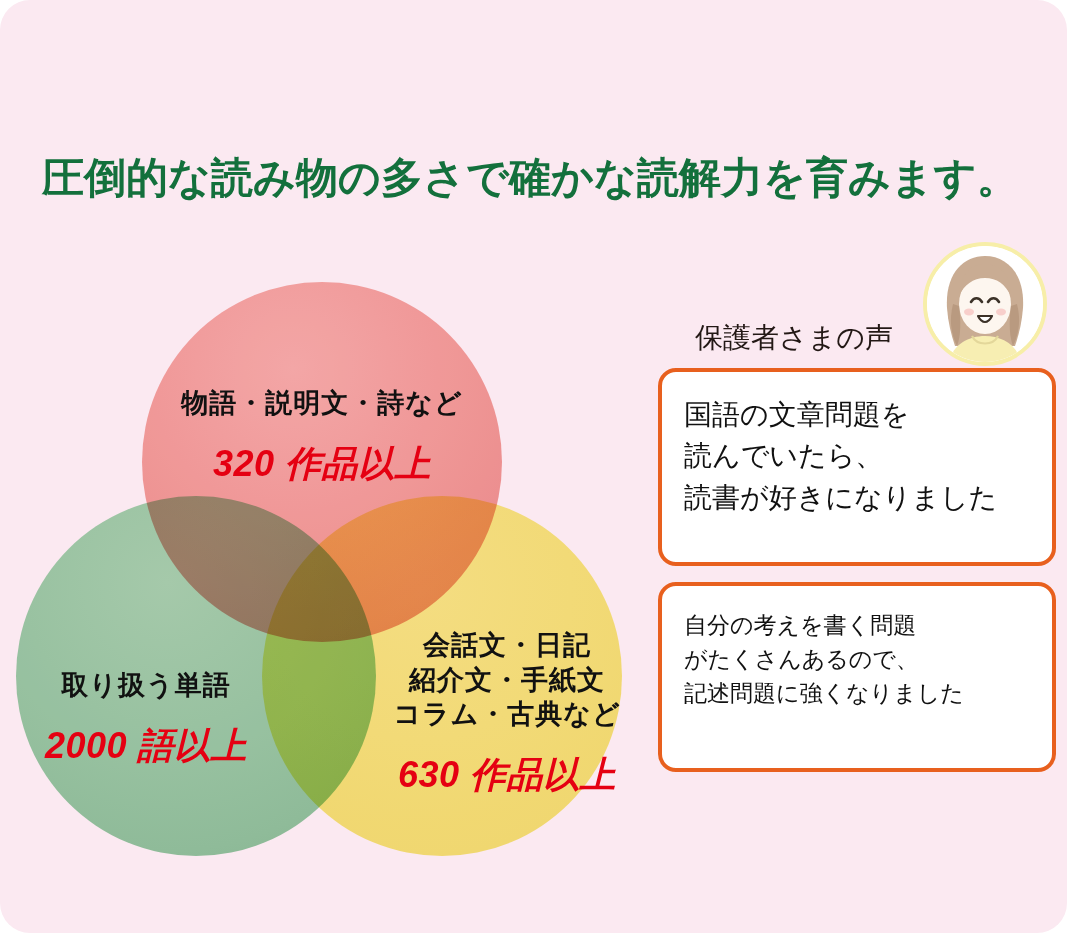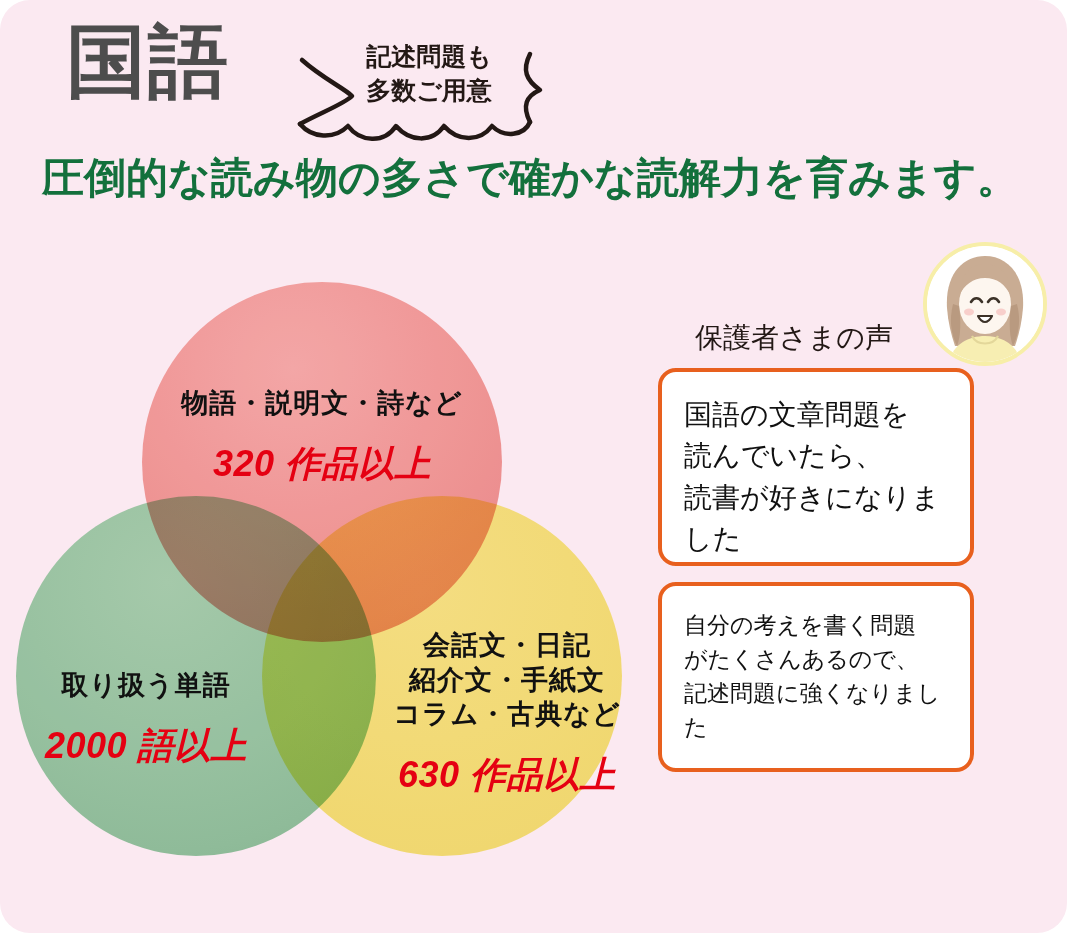--- a/index.html
+++ b/index.html
@@ -166,21 +166,21 @@
     background: #ffffff;
     border: 4px solid #f7eea8;
     overflow: hidden;
     box-sizing: border-box;
   }
   #avatar svg { display: block; }
 
   .voice-card {
     position: absolute;
     left: 3px;
-    width: 316px;
+    width: 398px;
     box-sizing: border-box;
     background: #ffffff;
     border: 4px solid #e8601e;
     border-radius: 18px;
     padding: 22px 22px 18px 22px;
   }
   #voice-card-1 { top: 130px; height: 198px; }
   #voice-card-2 { top: 344px; height: 190px; }
   .voice-text {
     font-size: 28px;
@@ -189,40 +189,20 @@
     white-space: pre-line;
     letter-spacing: 0px;
   }
   #voice-card-2 .voice-text { font-size: 23px; }
 </style>
 </head>
 <body>
 
 <div id="page">
 
-  <div id="header">
-
-    <div id="subject-title">国語</div>
-
-    <div id="bubble">
-      <svg width="292" height="120" viewBox="0 0 292 120">
-        <g fill="none" stroke="#231815" stroke-width="4.5" stroke-linecap="round" stroke-linejoin="round">
-          <path d="M24 34 C 44 52, 66 62, 74 70 C 66 78, 44 86, 22 98"></path>
-          <path d="M22 98 C 34 112, 56 114, 70 100
-                   C 82 116, 106 118, 118 100
-                   C 132 116, 154 117, 166 100
-                   C 180 116, 202 116, 214 100
-                   C 226 112, 246 110, 252 96"></path>
-          <path d="M252 96 C 244 80, 248 70, 262 64 C 248 54, 244 44, 252 28"></path>
-        </g>
-      </svg>
-      <div id="bubble-text">記述問題も
-多数ご用意</div>
-    </div>
-  </div>
 
   <div id="headline">圧倒的な読み物の多さで確かな読解力を育みます。</div>
 
   <div id="venn">
 
     <div class="venn-circle" id="circle-red"></div>
     <div class="venn-circle" id="circle-green"></div>
     <div class="venn-circle" id="circle-yellow"></div>
 
     <div class="venn-label" id="label-red">

